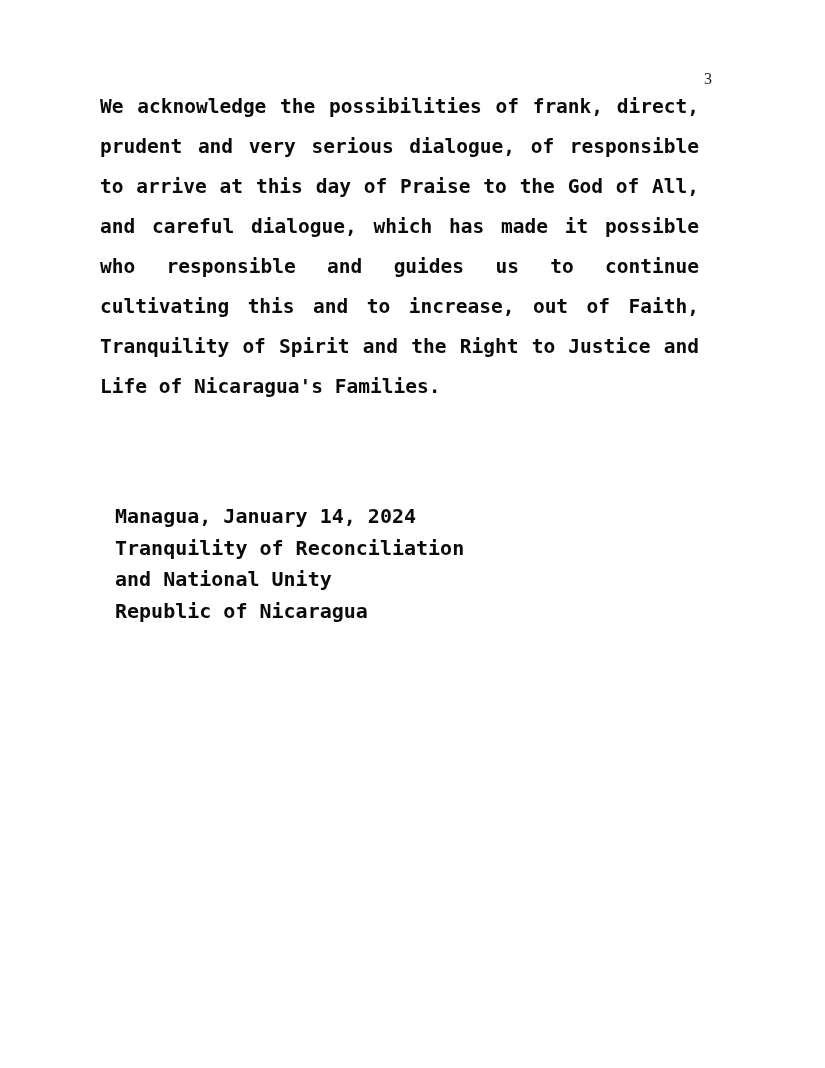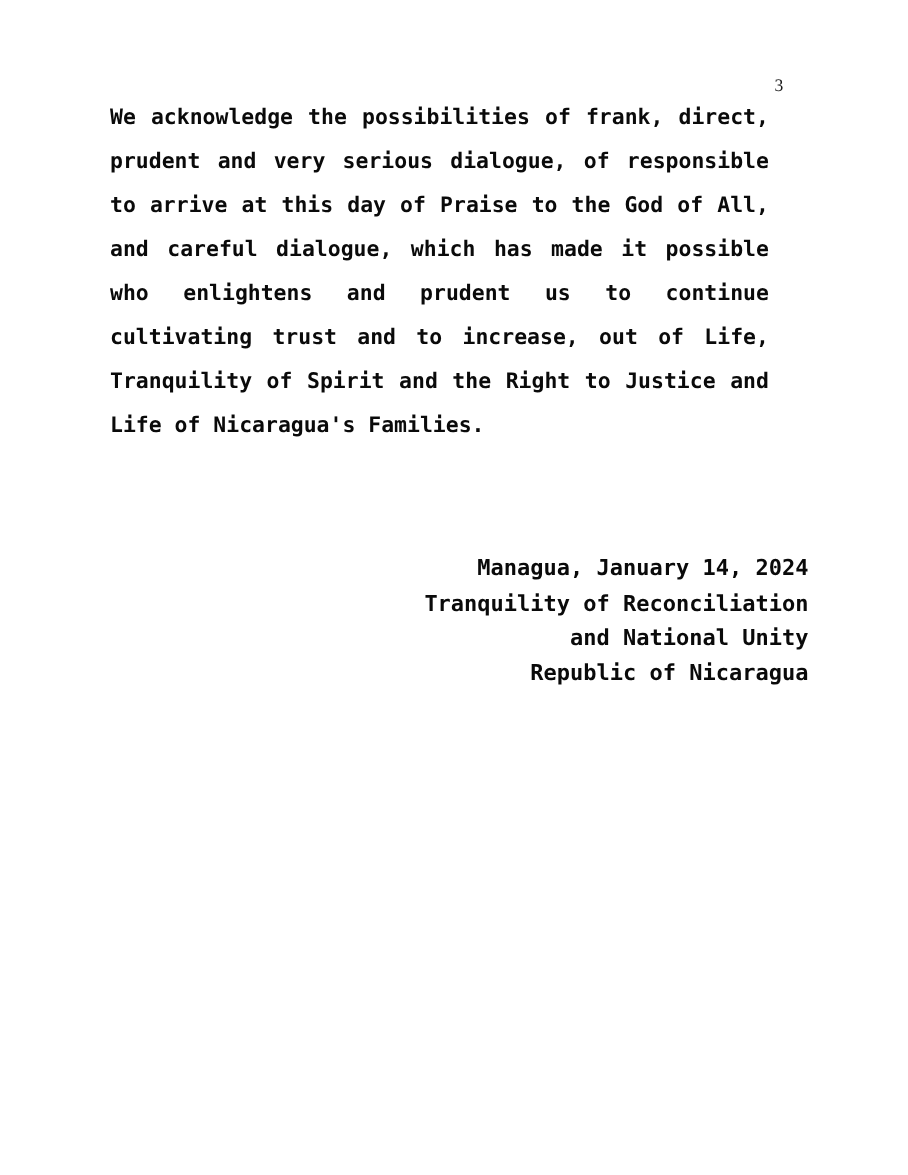--- a/index.html
+++ b/index.html
@@ -49,38 +49,38 @@
   .signature-block {
     position: absolute;
     top: 501px;
     left: 115px;
     width: 620px;
     font-weight: bold;
     font-size: 20px;
     line-height: 31.7px;
   }
   .sig-line {
-    text-align: right;
+    text-align: left;
     white-space: pre;
   }
 </style>
 </head>
 <body>
 
 <div class="page">
 
   <div class="page-number">3</div>
 
   <div class="body-paragraph">
     <div class="para-line">We acknowledge the possibilities of frank, direct,</div>
     <div class="para-line">prudent and very serious dialogue, of responsible</div>
     <div class="para-line">to arrive at this day of Praise to the God of All,</div>
     <div class="para-line">and careful dialogue, which has made it possible</div>
-    <div class="para-line">who enlightens and prudent us to continue</div>
-    <div class="para-line">cultivating trust and to increase, out of Life,</div>
+    <div class="para-line">who responsible and guides us to continue</div>
+    <div class="para-line">cultivating this and to increase, out of Faith,</div>
     <div class="para-line">Tranquility of Spirit and the Right to Justice and</div>
     <div class="para-line last-line">Life of Nicaragua's Families.</div>
   </div>
 
   <div class="signature-block">
     <div class="sig-line">Managua, January 14, 2024</div>
     <div class="sig-line">Tranquility of Reconciliation</div>
     <div class="sig-line">and National Unity</div>
     <div class="sig-line">Republic of Nicaragua</div>
   </div>

